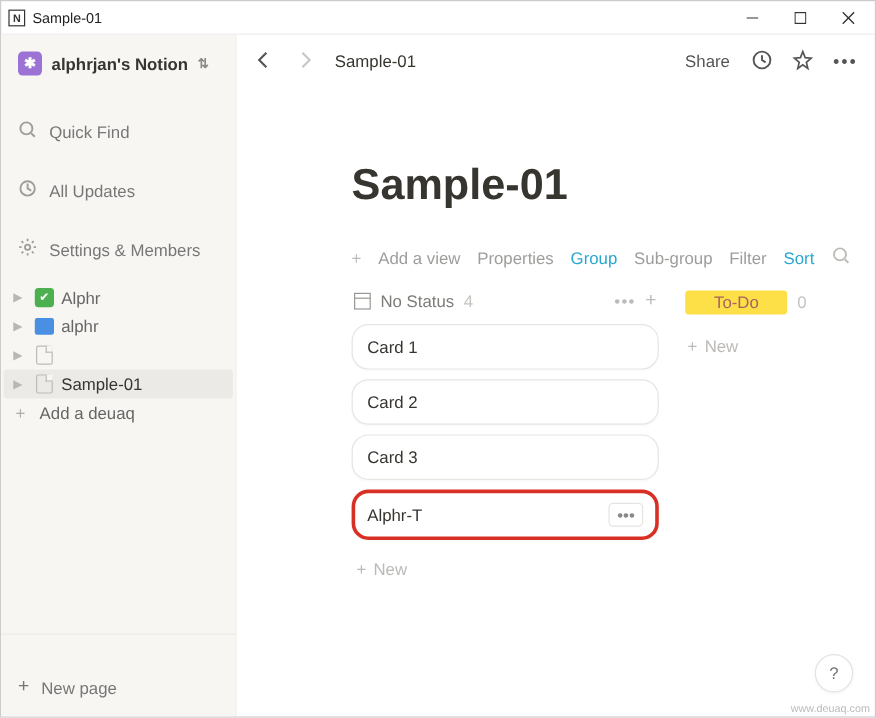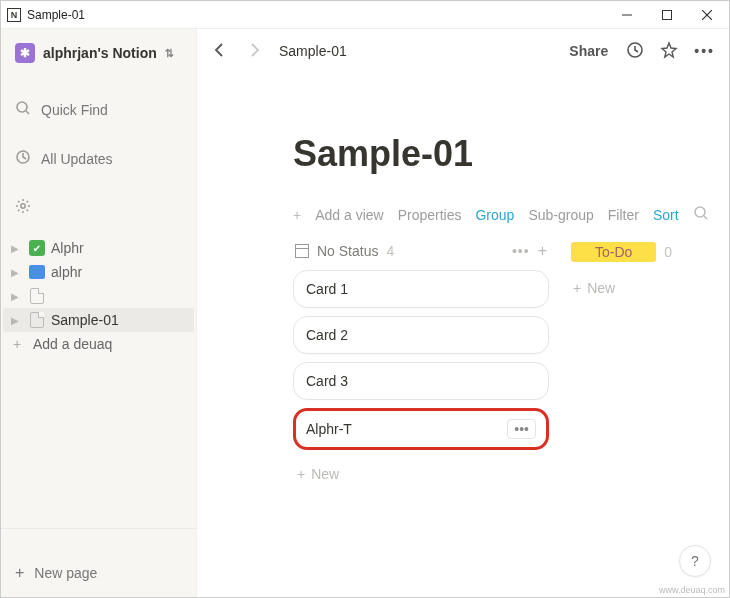--- a/index.html
+++ b/index.html
@@ -33,21 +33,21 @@
   .tree-item .label { flex:1; }
   .tools { padding: 8px 4px; }
   .side-footer { margin-top:auto; padding: 10px 4px; border-top:1px solid #ecebe9; }
   
   
   .content { flex:1; display:flex; flex-direction:column; min-width:0; }
   .topbar { height:44px; display:flex; align-items:center; padding: 0 10px; gap:8px; }
   .navbtn { color:#8a8a8a; padding:4px; }
   .crumb { color:#37352f; font-size:14px; padding-left:4px; }
   .topbar-spacer { flex:1; }
-  .top-action { color:#555; font-size:14px; padding:4px 6px;font-weight:bold; }
+  .top-action { color:#555; font-size:14px; padding:4px 6px; }
   .top-icon { color:#555; padding:4px; }
   
   .page { flex:1; overflow:auto; padding: 20px 0 0 0; position:relative; }
   .page-inner { padding: 40px 0 0 96px; width: 100%; }
   .page-title { font-size: 36px; font-weight:700; color:#37352f; margin-bottom: 30px; }
   
   .toolbar-row { display:flex; align-items:center; gap:14px; font-size:14px; color:#9e9d9b; margin-bottom: 14px; }
   .toolbar-row .plus { color:#bbb; }
   .toolbar-row .group-active { color:#2aa7d0; }
   .toolbar-row .sort-active { color:#2aa7d0; }
@@ -138,20 +138,21 @@
           </span>
           <span>All Updates</span>
         </div>
         <div class="nav-item">
           <span>
             <svg width="16" height="16" viewBox="0 0 16 16">
                 <circle cx="8" cy="8" r="2.2" fill="none" stroke="#9e9d9b" stroke-width="1.5"></circle>
                 <path d="M8 1v2M8 13v2M1 8h2M13 8h2M3 3l1.4 1.4M11.6 11.6L13 13M13 3l-1.4 1.4M4.4 11.6L3 13" stroke="#9e9d9b" stroke-width="1.5"></path>
               </svg>
           </span>
+          <span>Settings &amp; Members</span>
         </div>
       </div>
 
       <div class="tree">
         <div class="tree-item">
           <span class="caret">▶</span>
           <span class="tree-icon">
               <span class="alphr-check">✔</span>
             </span>
           <span class="label">Alphr</span>

